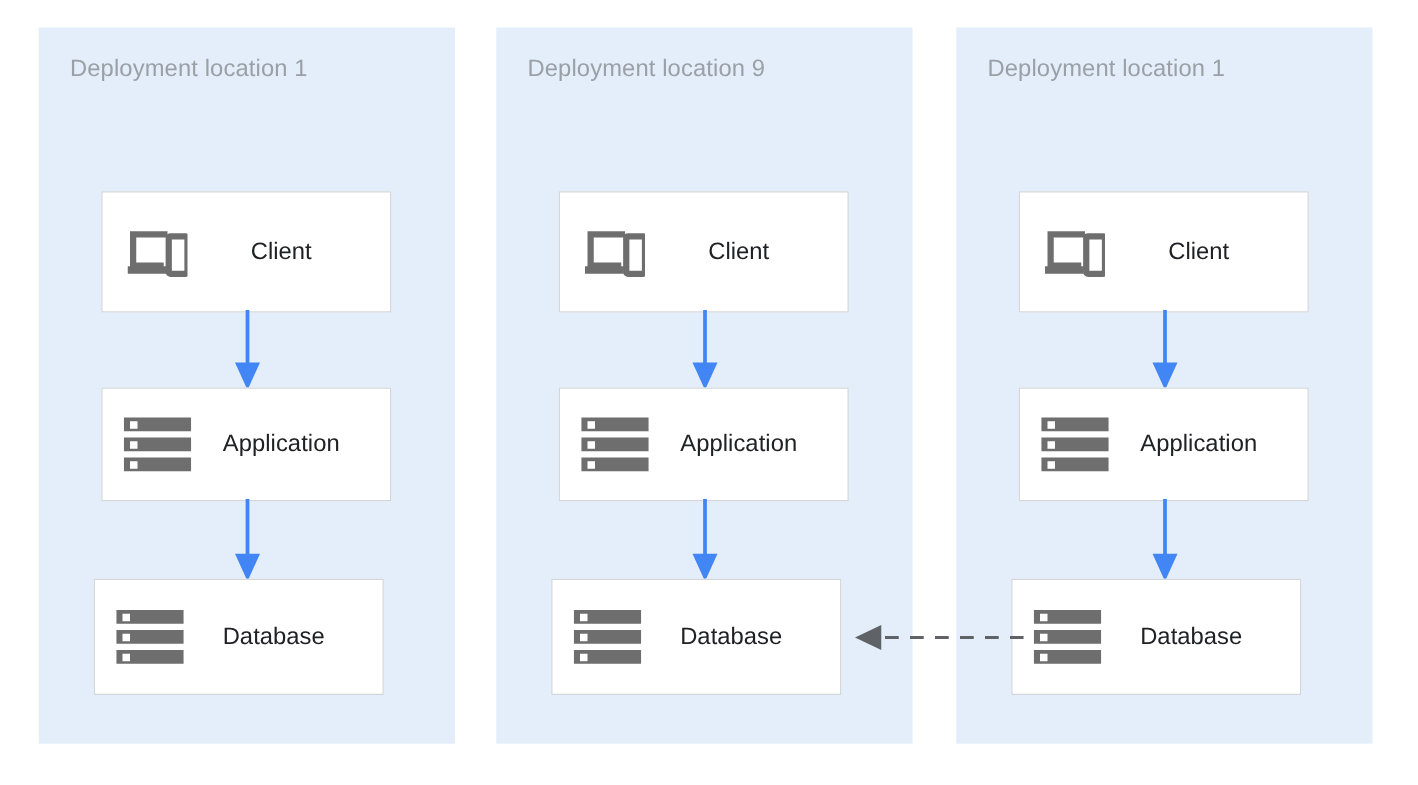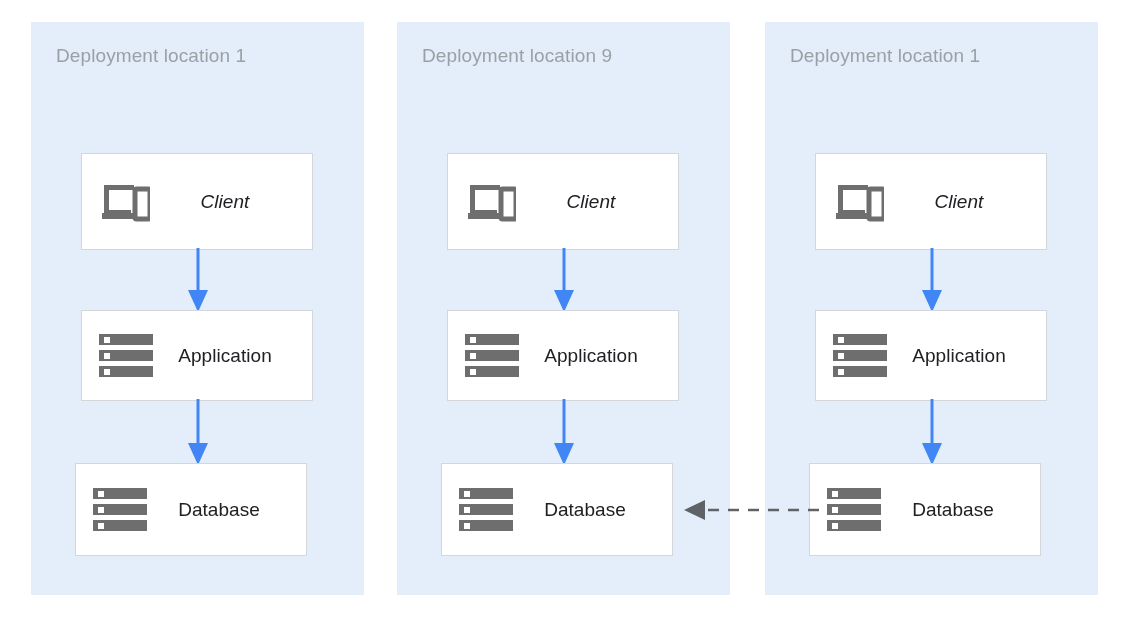--- a/index.html
+++ b/index.html
@@ -45,21 +45,21 @@
   }
 
   .node-box {
     position: absolute;
     background: #ffffff;
     border: 1px solid #D4D7DA;
     box-sizing: border-box;
     display: flex;
     align-items: center;
   }
-  .node-client   { left: 50px; top: 131px; width: 232px; height: 97px; font-style: italic; }
+  .node-client   { left: 50px; top: 131px; width: 232px; height: 97px; }
   .node-app      { left: 50px; top: 288px; width: 232px; height: 91px; justify-content: space-between; }
   .node-db       { left: 44px; top: 441px; width: 232px; height: 93px; }
 
   .node-icon {
     flex: 0 0 auto;
     margin-left: 16px;
     width: 56px;
     height: 48px;
     display: flex;
     align-items: center;

